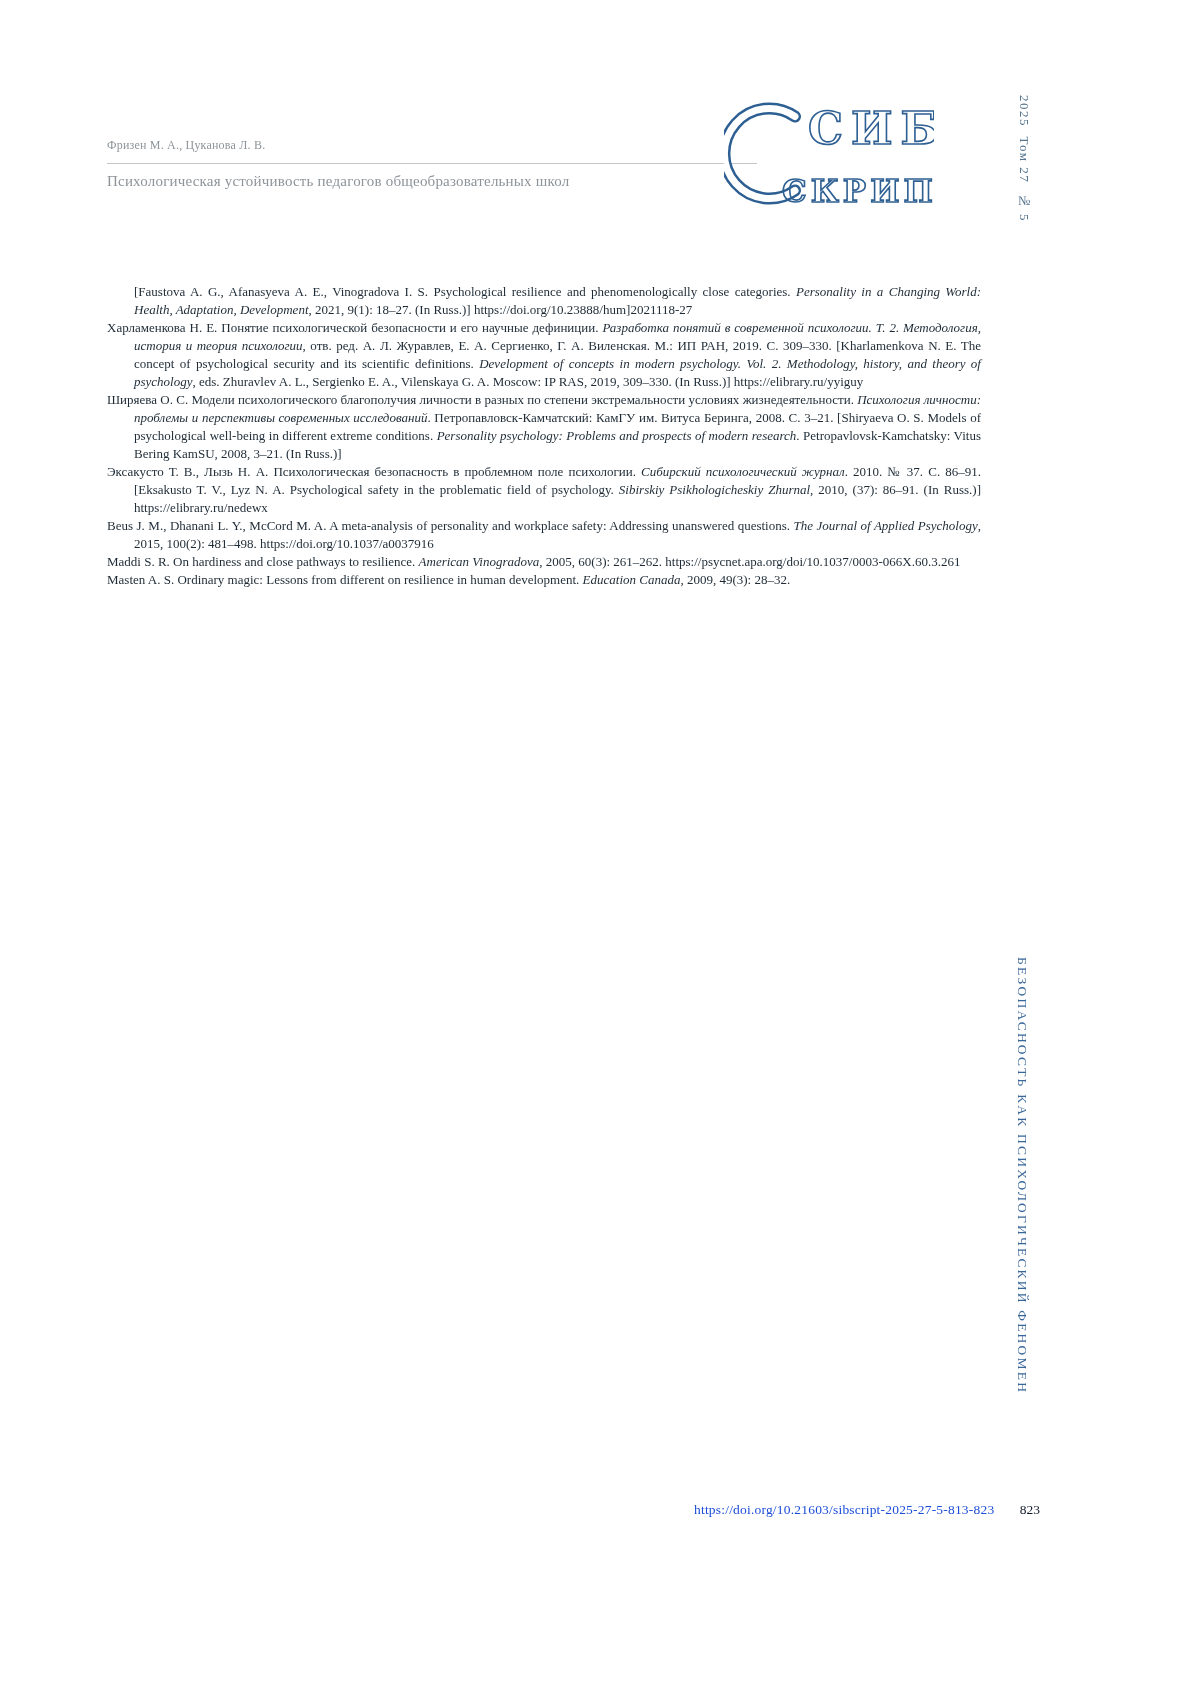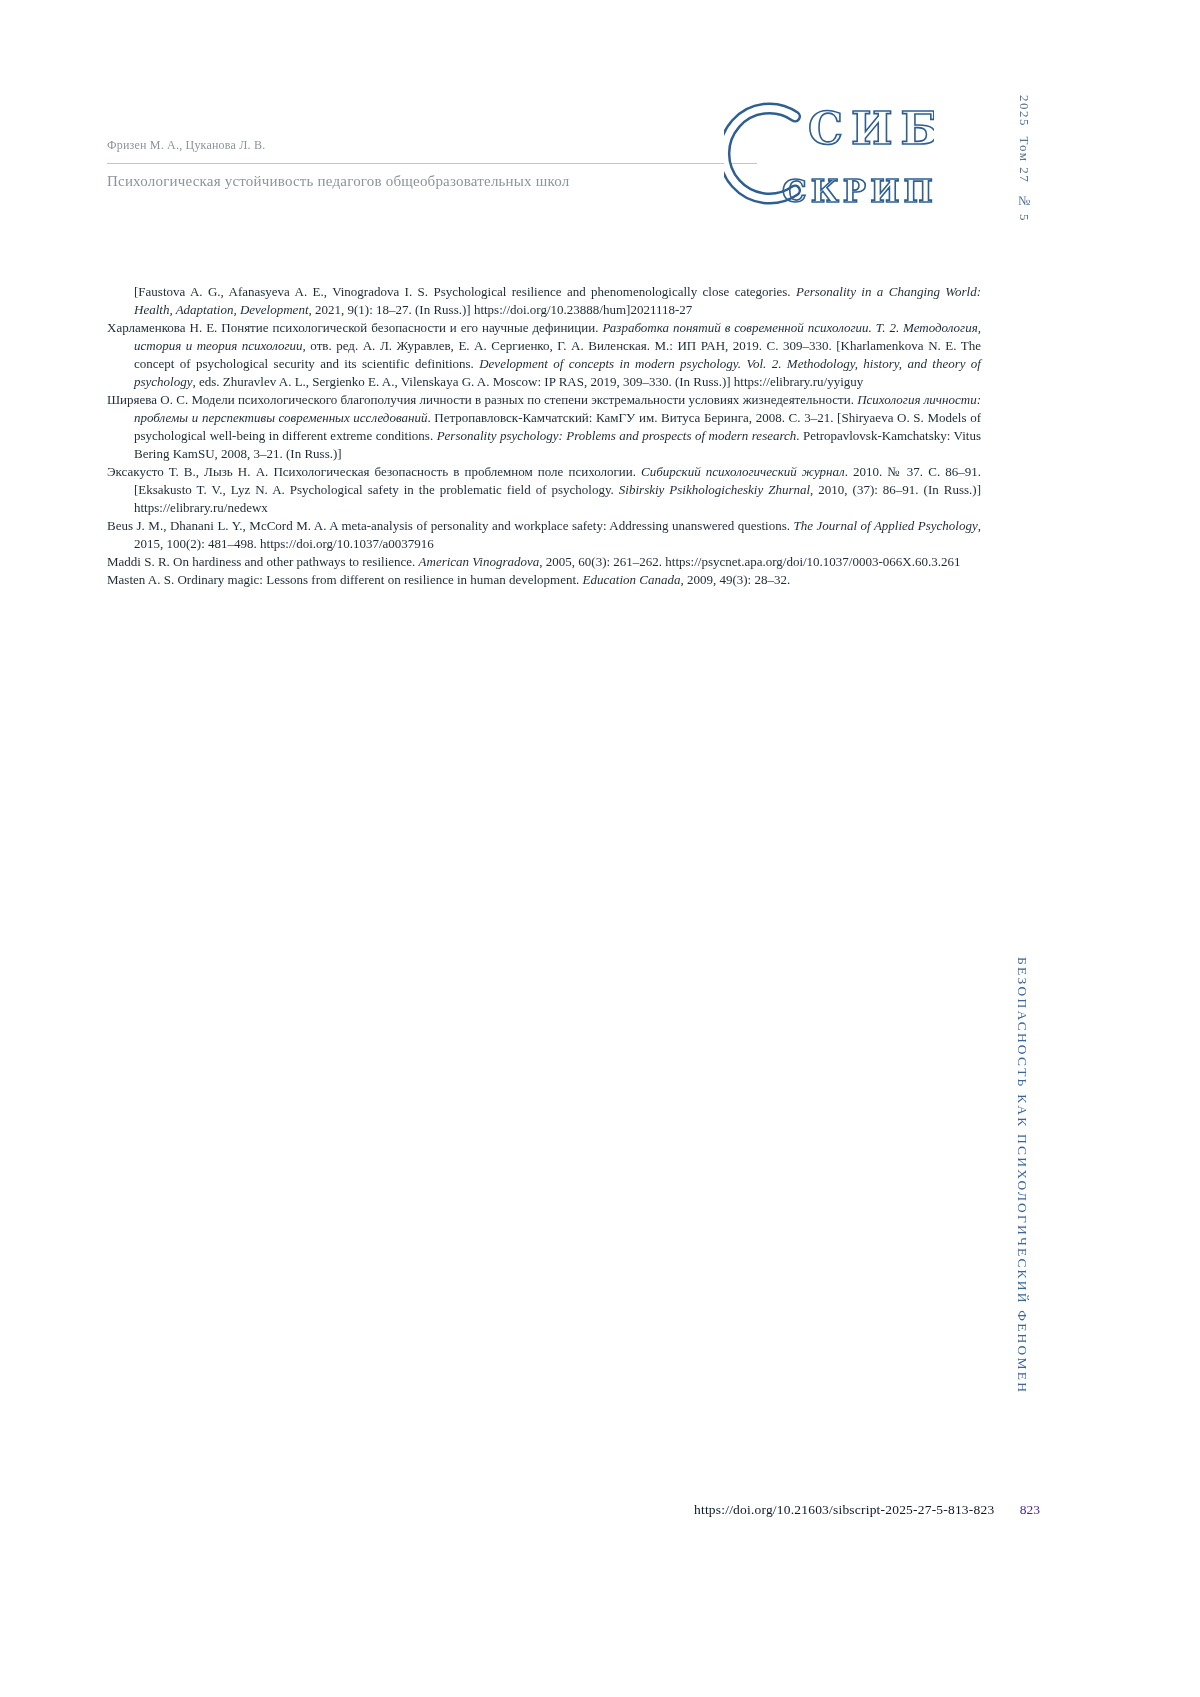--- a/index.html
+++ b/index.html
@@ -43,22 +43,22 @@
   }
   .references p.ref { padding-left:27px; text-indent:-27px; }
   .references p.ref.cont { text-indent:0; }
   .references em { font-style:italic; }
 
   
   .footer {
     position:absolute; top:1502px; left:0; width:1040px;
     text-align:right; font-size:13.5px;
   }
-  .footer .doi { color:#0f172a; letter-spacing:.2px;text-align:center; }
-  .footer .pagenum { color:#4c1d95; margin-left:22px; }
+  .footer .doi { color:#1d4ed8; letter-spacing:.2px;text-align:center; }
+  .footer .pagenum { color:#0f172a; margin-left:22px; }
 </style>
 </head>
 <body>
 
 <div class="page">
 
   <div class="header-left">
     <div class="header-authors">Фризен М. А., Цуканова Л. В.</div>
     <hr class="header-rule">
     <div class="header-article-title">Психологическая устойчивость педагогов общеобразовательных школ</div>
@@ -75,21 +75,21 @@
   </div>
 
   <div class="issue-info">2025  Том 27  № 5</div>
 
   <main class="references">
       <p class="ref cont"><span>[Faustova A. G., Afanasyeva A. E., Vinogradova I. S. Psychological resilience and phenomenologically close categories. </span><em>Personality in a Changing World: Health, Adaptation, Development</em><span>, 2021, 9(1): 18–27. (In Russ.)] https://doi.org/10.23888/hum]2021118-27</span></p>
       <p class="ref"><span>Харламенкова Н. Е. Понятие психологической безопасности и его научные дефиниции. </span><em>Разработка понятий в современной психологии. Т. 2. Методология, история и теория психологии</em><span>, отв. ред. А. Л. Журавлев, Е. А. Сергиенко, Г. А. Виленская. М.: ИП РАН, 2019. С. 309–330. [Kharlamenkova N. E. The concept of psychological security and its scientific definitions. </span><em>Development of concepts in modern psychology. Vol. 2. Methodology, history, and theory of psychology</em><span>, eds. Zhuravlev A. L., Sergienko E. A., Vilenskaya G. A. Moscow: IP RAS, 2019, 309–330. (In Russ.)] https://elibrary.ru/yyiguy</span></p>
       <p class="ref"><span>Ширяева О. С. Модели психологического благополучия личности в разных по степени экстремальности условиях жизнедеятельности. </span><em>Психология личности: проблемы и перспективы современных исследований</em><span>. Петропавловск-Камчатский: КамГУ им. Витуса Беринга, 2008. С. 3–21. [Shiryaeva O. S. Models of psychological well-being in different extreme conditions. </span><em>Personality psychology: Problems and prospects of modern research</em><span>. Petropavlovsk-Kamchatsky: Vitus Bering KamSU, 2008, 3–21. (In Russ.)]</span></p>
       <p class="ref"><span>Эксакусто Т. В., Лызь Н. А. Психологическая безопасность в проблемном поле психологии. </span><em>Сибирский психологический журнал</em><span>. 2010. № 37. С. 86–91. [Eksakusto T. V., Lyz N. A. Psychological safety in the problematic field of psychology. </span><em>Sibirskiy Psikhologicheskiy Zhurnal</em><span>, 2010, (37): 86–91. (In Russ.)] https://elibrary.ru/nedewx</span></p>
       <p class="ref"><span>Beus J. M., Dhanani L. Y., McCord M. A. A meta-analysis of personality and workplace safety: Addressing unanswered questions. </span><em>The Journal of Applied Psychology</em><span>, 2015, 100(2): 481–498. https://doi.org/10.1037/a0037916</span></p>
-      <p class="ref"><span>Maddi S. R. On hardiness and other pathways to resilience. </span><em>American Vinogradova</em><span>, 2005, 60(3): 261–262. https://psycnet.apa.org/doi/10.1037/0003-066X.60.3.261</span></p>
+      <p class="ref"><span>Maddi S. R. On hardiness and close pathways to resilience. </span><em>American Vinogradova</em><span>, 2005, 60(3): 261–262. https://psycnet.apa.org/doi/10.1037/0003-066X.60.3.261</span></p>
       <p class="ref"><span>Masten A. S. Ordinary magic: Lessons from different on resilience in human development. </span><em>Education Canada</em><span>, 2009, 49(3): 28–32.</span></p>
     </main>
 
   <div class="section-title-vertical">БЕЗОПАСНОСТЬ КАК ПСИХОЛОГИЧЕСКИЙ ФЕНОМЕН</div>
 
   <div class="footer">
     <span class="doi">https://doi.org/10.21603/sibscript-2025-27-5-813-823</span>
     <span class="pagenum">823</span>
   </div>
 

